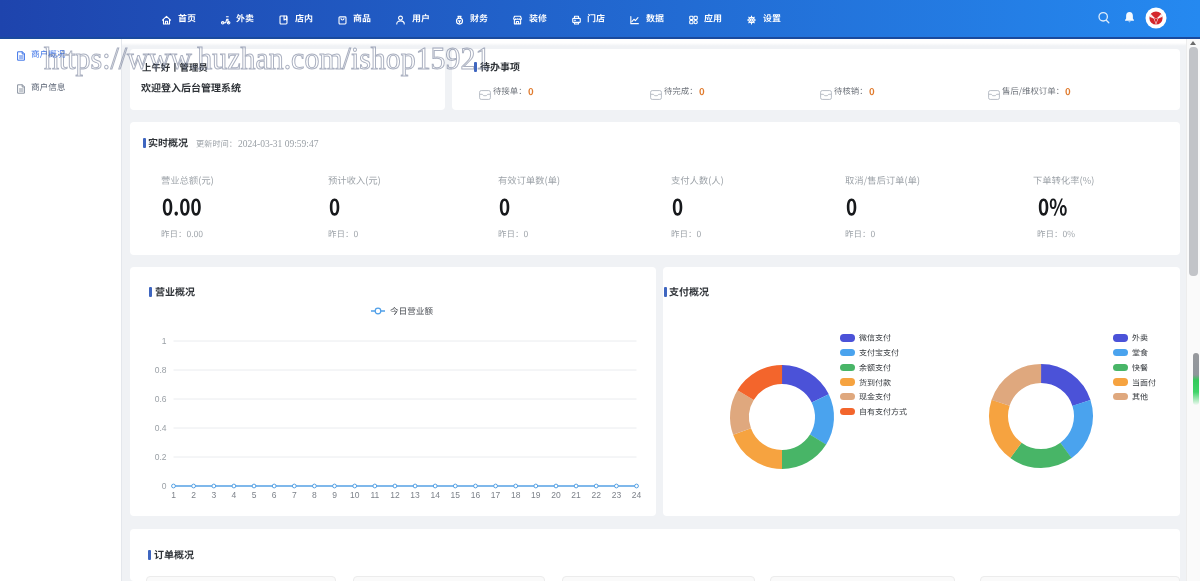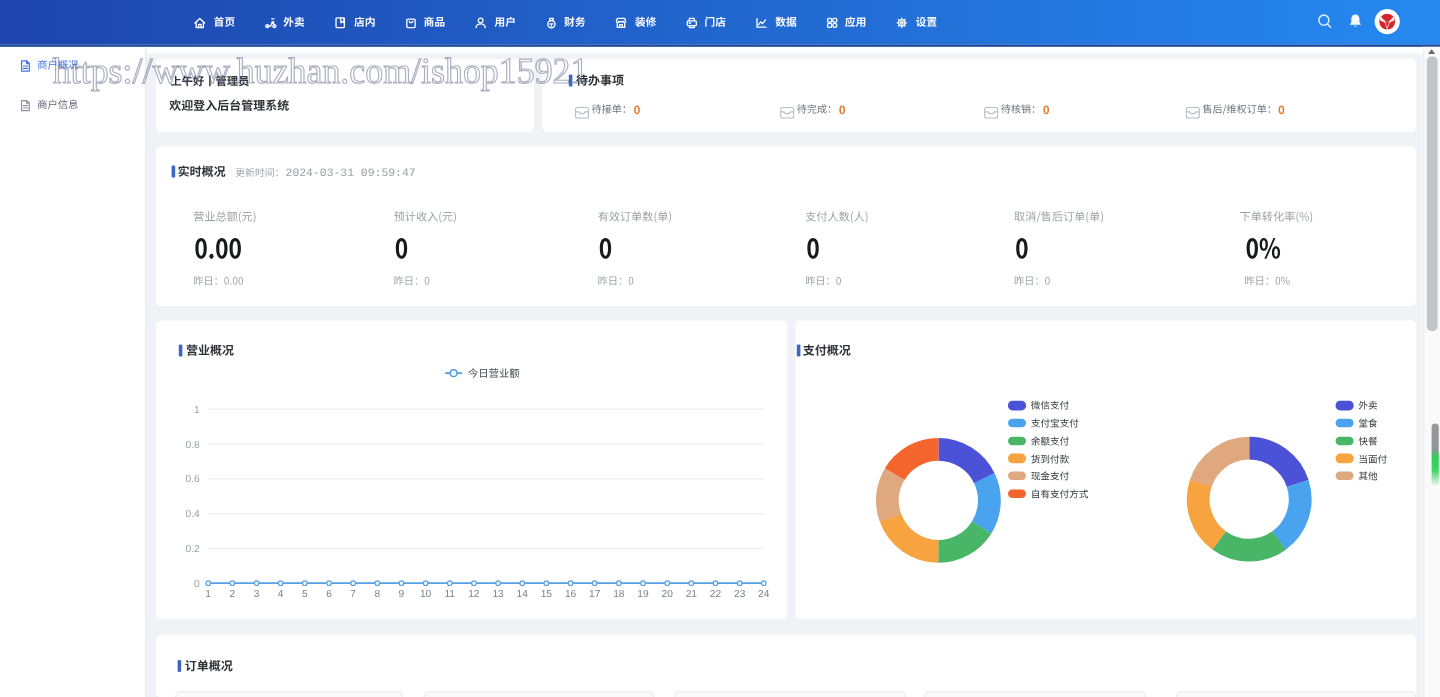--- a/index.html
+++ b/index.html
@@ -289,21 +289,21 @@
     </svg>
     <svg style="position:absolute;left:195.50px;top:138.83px;overflow:visible" width="41" height="11">
       <g transform="translate(0,7.79) scale(0.00820,-0.00820)" fill="#9aa0a6">
         <use href="#g66f4r" x="0.0"></use>
         <use href="#g65b0r" x="1000.0"></use>
         <use href="#g65f6r" x="2000.0"></use>
         <use href="#g95f4r" x="3000.0"></use>
         <use href="#gff1ar" x="4000.0"></use>
       </g>
     </svg>
-    <div class="abs" style="left:238px;top:139px;font-size:9.5px;letter-spacing:0px;color:#9aa0a6;font-family:Liberation Mono, monospace">2024-03-31 09:59:47</div>
+    <div class="abs" style="left:238px;top:139px;font-size:9.5px;letter-spacing:0px;color:#9aa0a6;font-family:Liberation Serif, serif">2024-03-31 09:59:47</div>
     <svg style="position:absolute;left:161.00px;top:174.70px;overflow:visible" width="53" height="12">
       <g transform="translate(0,8.84) scale(0.00930,-0.00930)" fill="#9aa0a6">
         <use href="#g8425r" x="0.0"></use>
         <use href="#g4e1ar" x="1000.0"></use>
         <use href="#g603br" x="2000.0"></use>
         <use href="#g989dr" x="3000.0"></use>
         <use href="#g28r" x="4000.0"></use>
         <use href="#g5143r" x="4338.0"></use>
         <use href="#g29r" x="5338.0"></use>
       </g>

